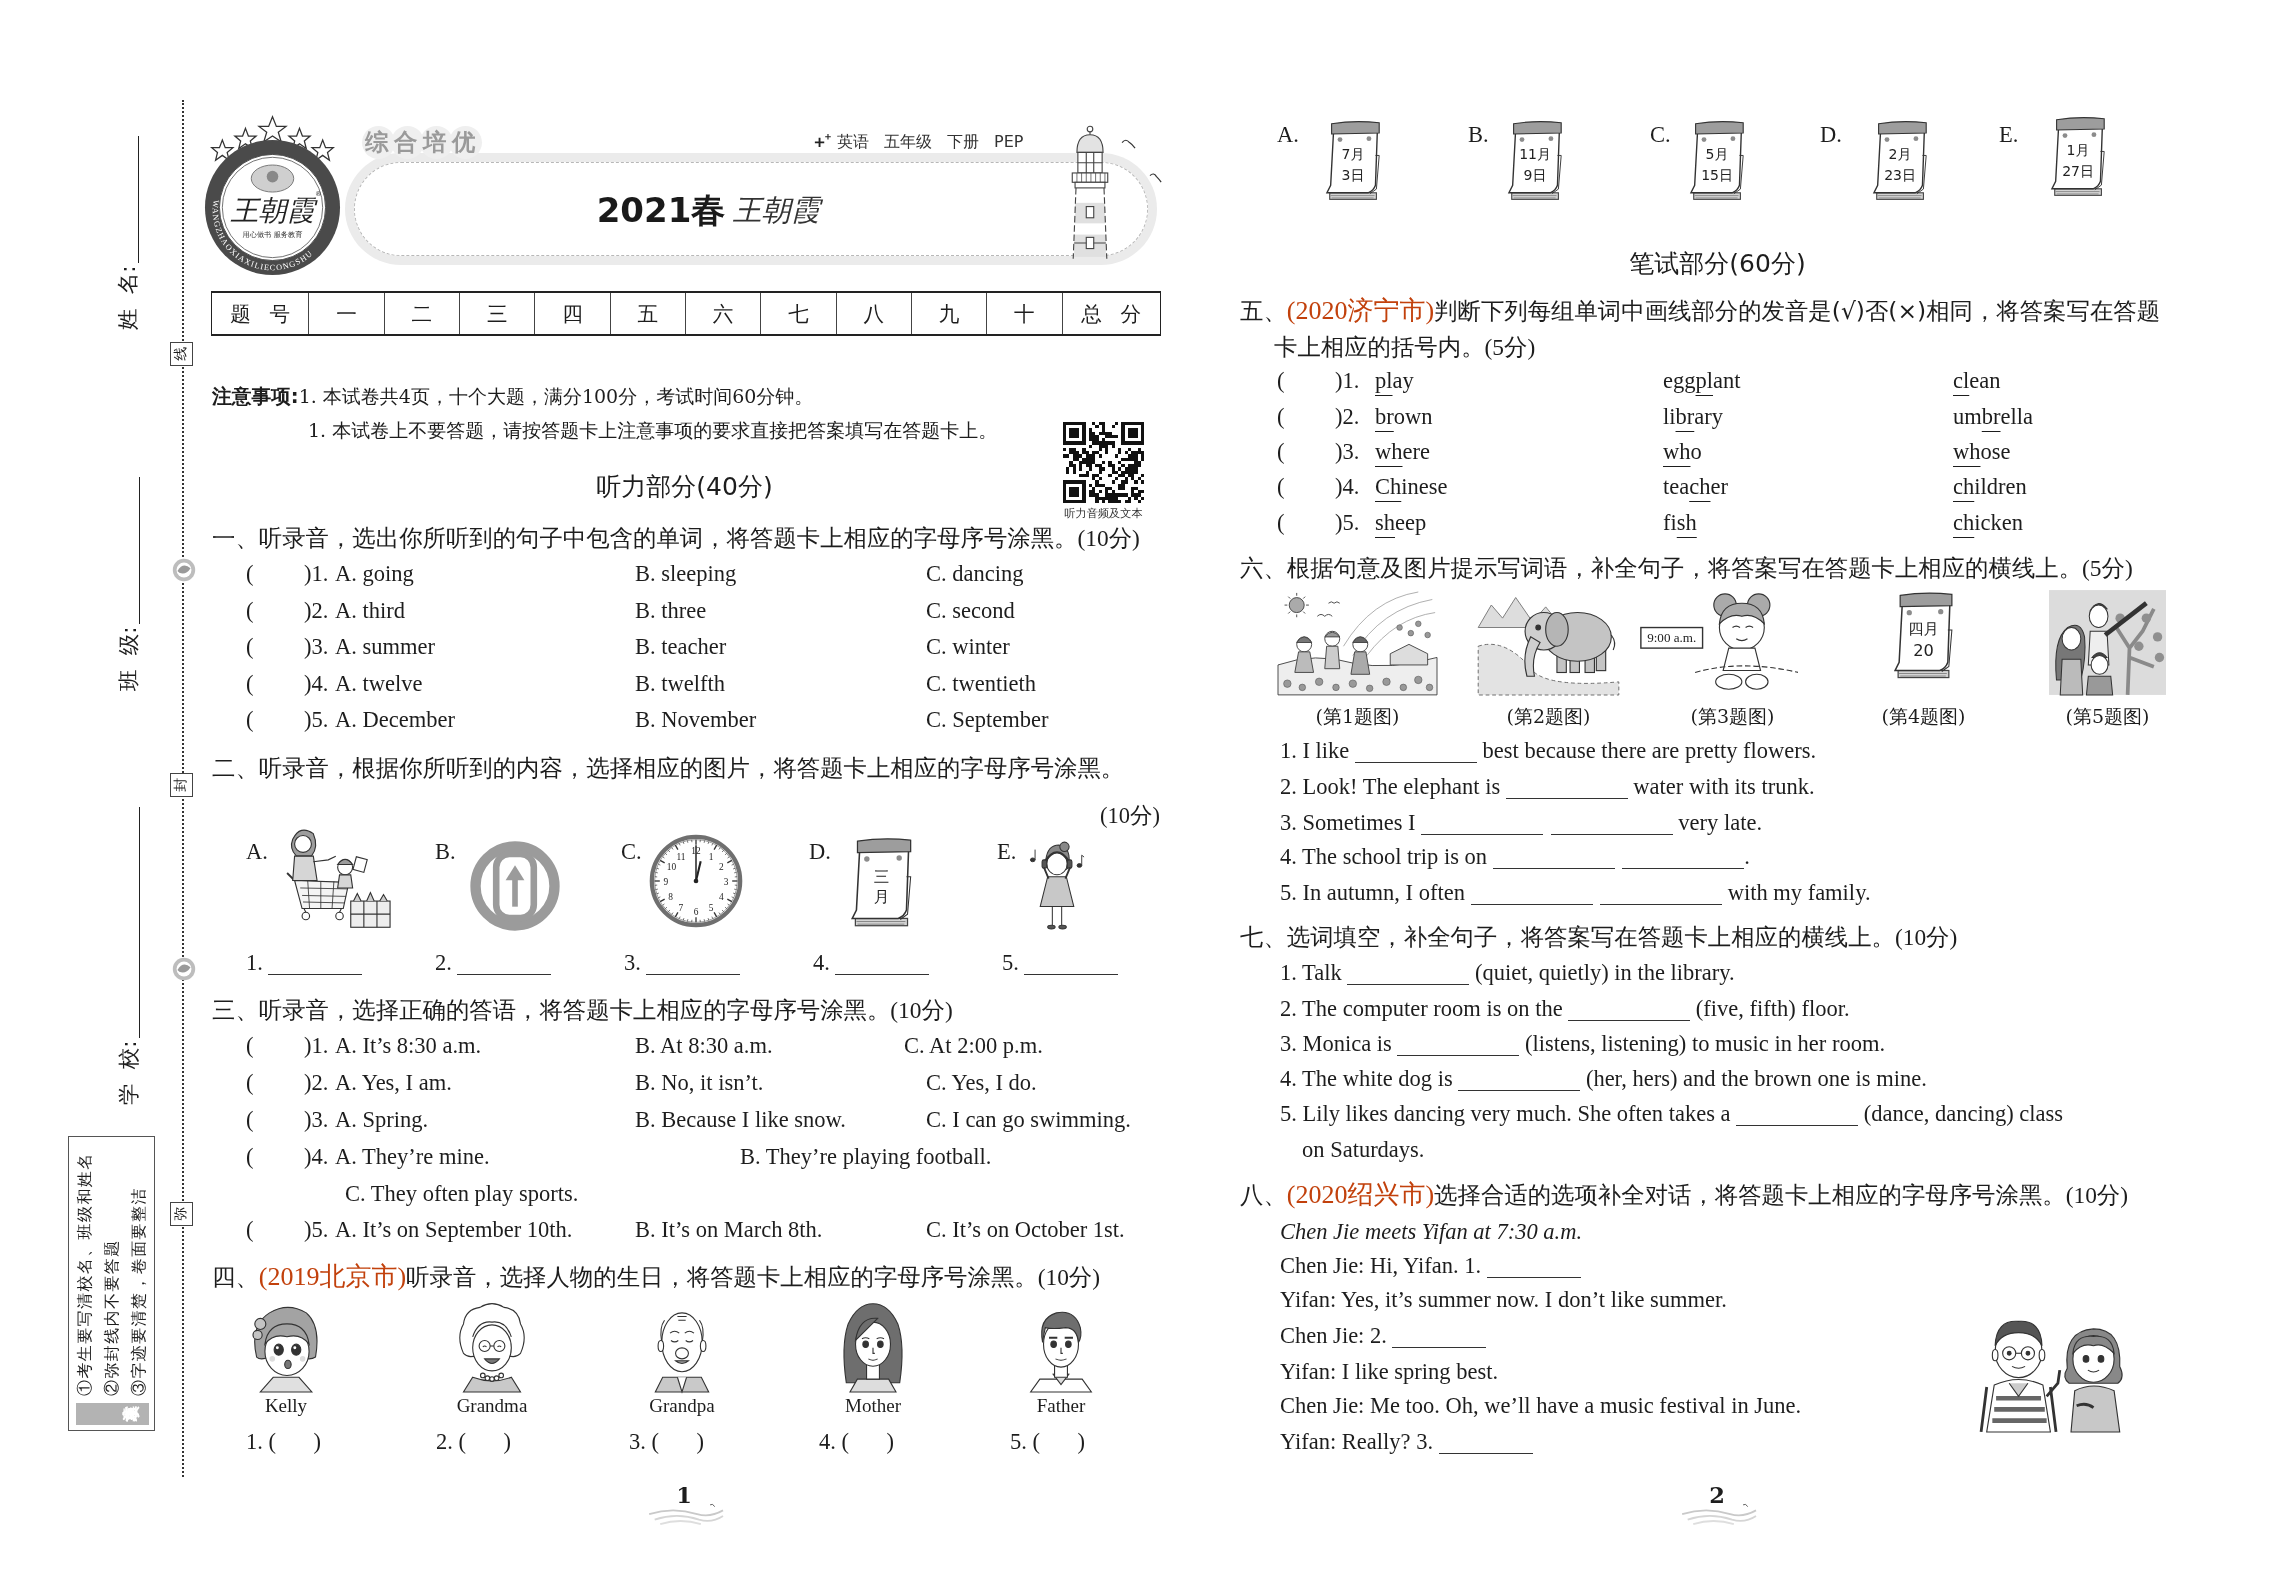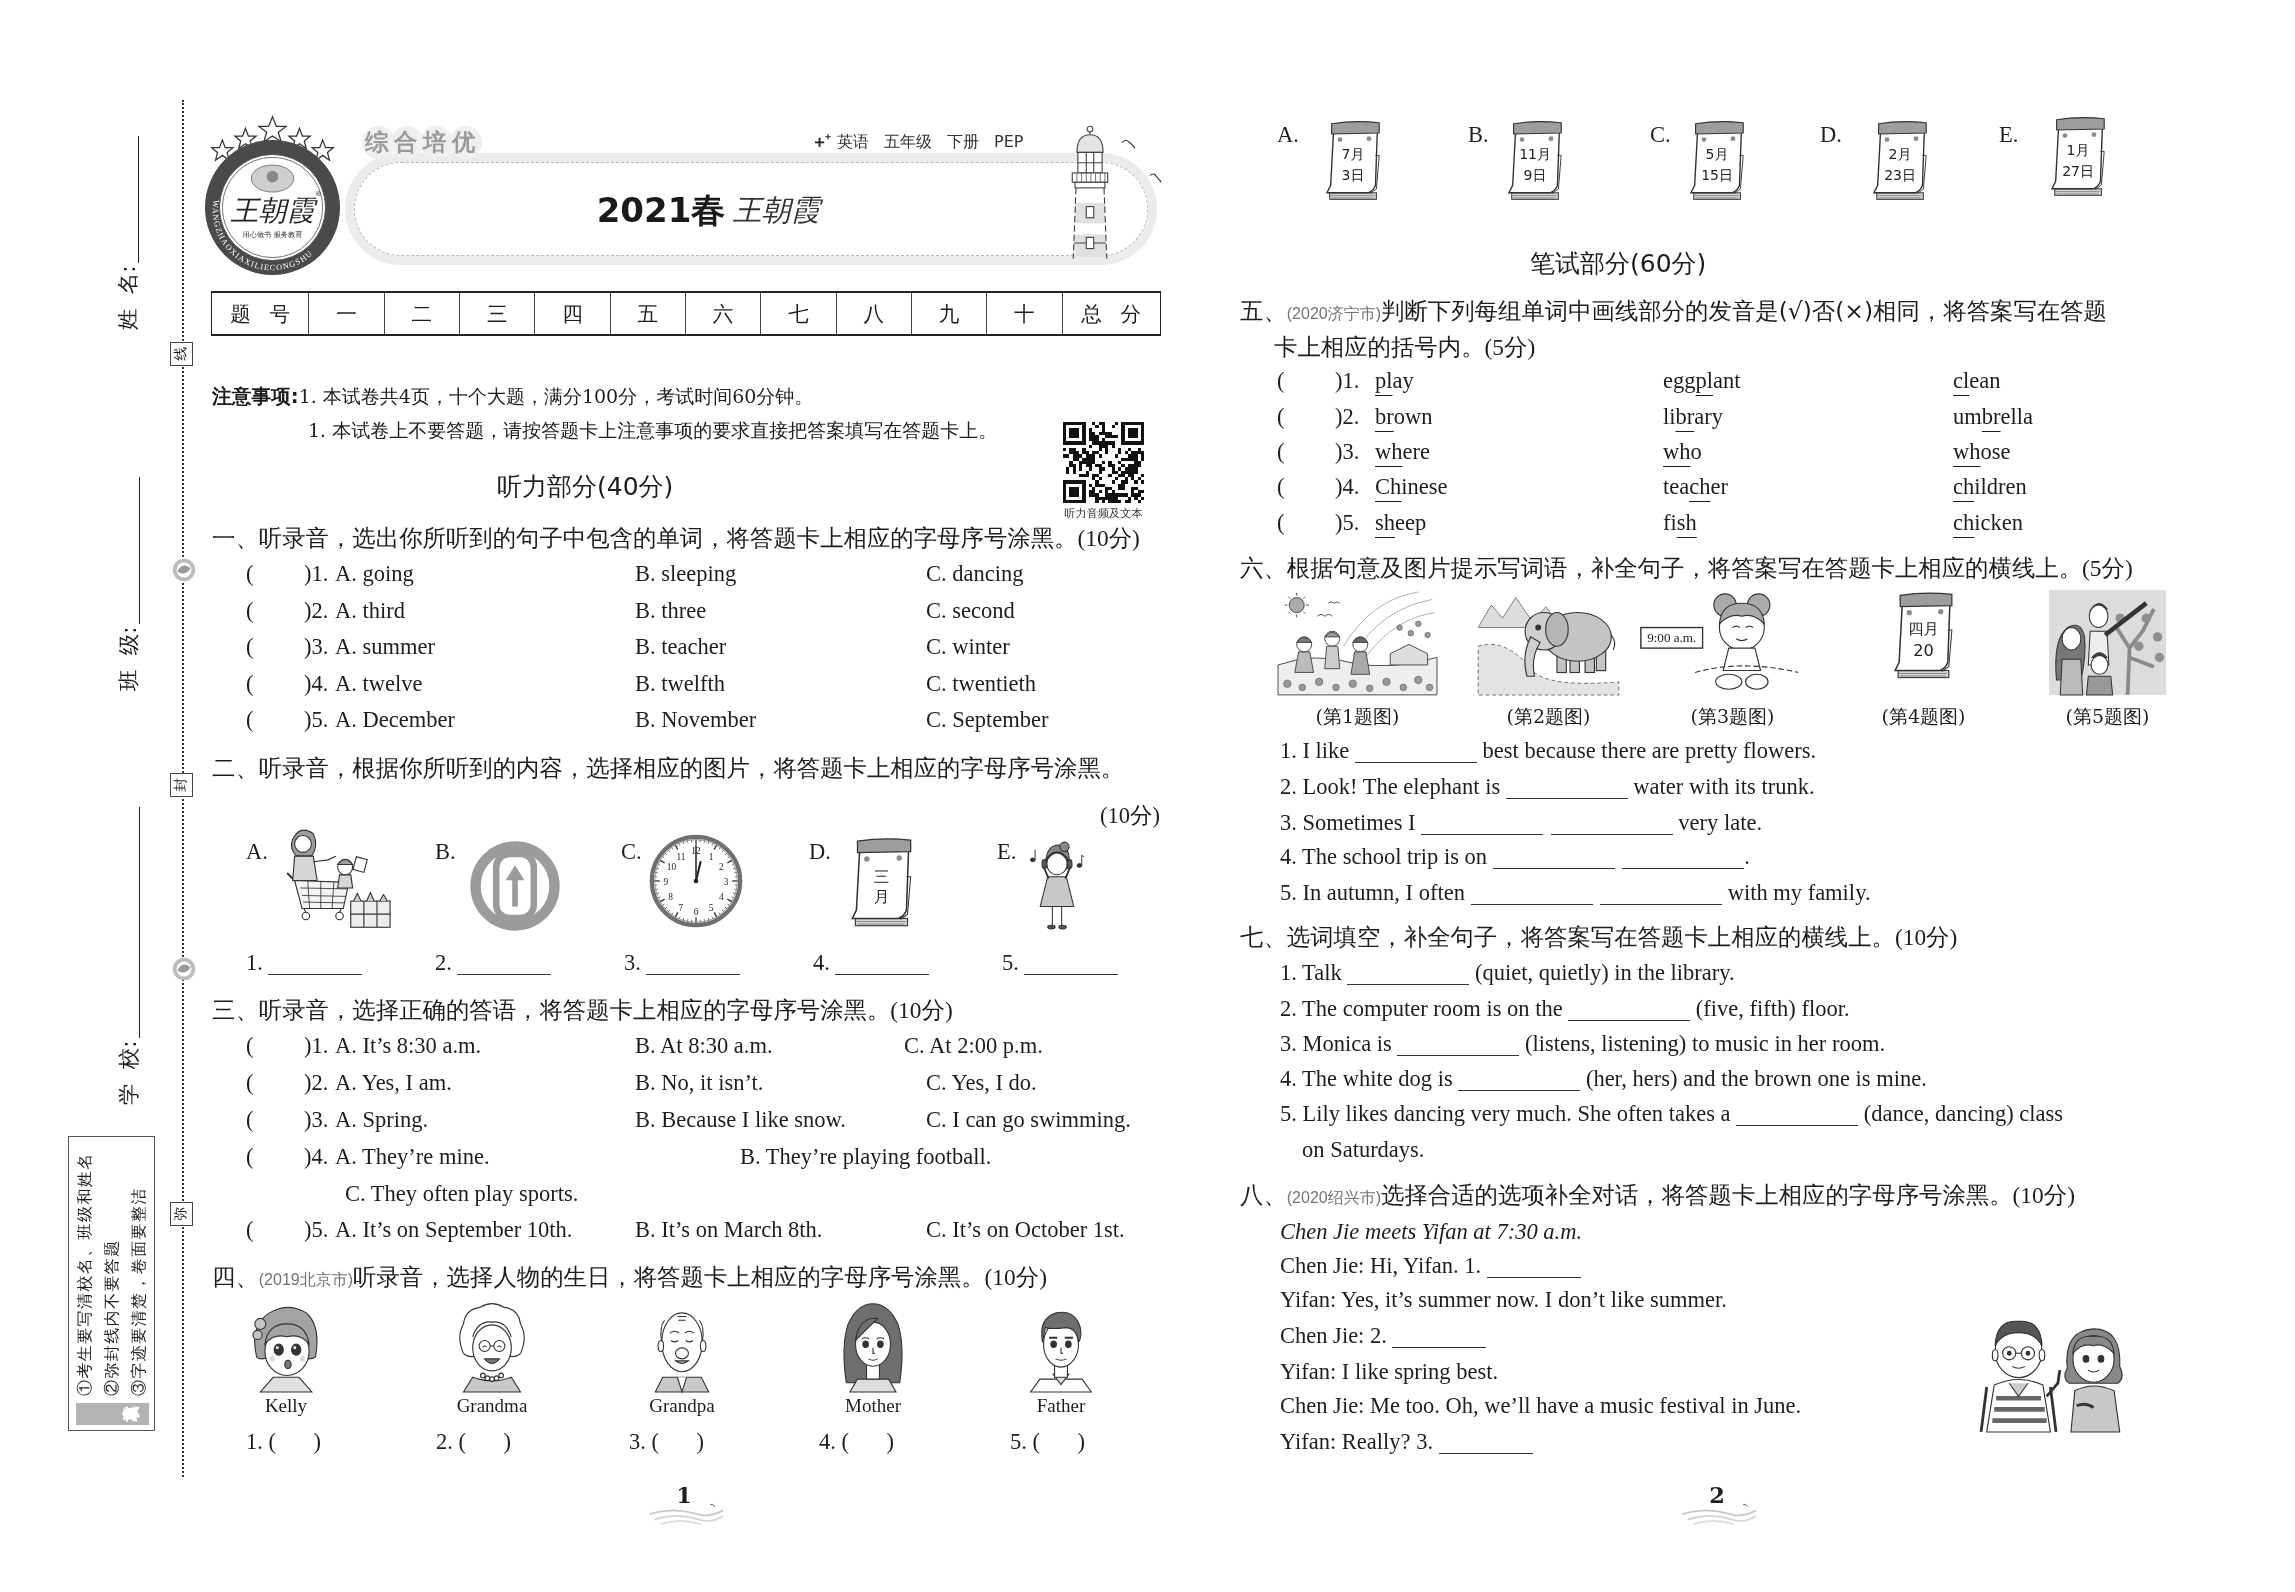--- a/index.html
+++ b/index.html
@@ -30,24 +30,24 @@
 .score{position:absolute;left:211px;top:291px;width:950px;border-collapse:collapse;table-layout:fixed;font-family:Liberation Sans, sans-serif;font-size:20.6px;}
 .score td{border:1.4px solid #444;height:43px;text-align:center;padding:0;word-spacing:13px;}
 .score tr:first-child td{border-top:2.3px solid #222;}
 .score tr:last-child td{border-bottom:2.3px solid #222;}
 .score td:first-child{border-left:1.9px solid #222;}
 .score td:last-child{border-right:1.9px solid #222;}
 
 .note{position:absolute;font-family:"DejaVu Serif",serif;font-size:19px;line-height:26px;white-space:nowrap;}
 .note b{font-family:"DejaVu Sans",sans-serif;font-size:19.7px;}
 .qrcap{position:absolute;left:1053px;top:506px;width:101px;text-align:center;font-family:"DejaVu Serif",serif;font-size:11.2px;color:#333;}
-.part{position:absolute;font-family:"DejaVu Sans",sans-serif;font-size:25px;line-height:32px;text-align:left;white-space:nowrap;}
+.part{position:absolute;font-family:"DejaVu Sans",sans-serif;font-size:25px;line-height:32px;text-align:center;white-space:nowrap;}
 
 .hd{position:absolute;font-family:"DejaVu Sans",sans-serif;font-size:23.4px;line-height:28px;white-space:nowrap;}
-.hd .src{font-family:Liberation Sans, sans-serif;font-size:16px;color:#737373;}
+.hd .src{font-family:Liberation Serif, serif;font-size:26px;color:#c2410c;}
 .hd .pts,.pts{font-family:"Liberation Serif",serif;font-size:23.4px;}
 .t{position:absolute;font-size:22.5px;line-height:28px;white-space:nowrap;}
 .ans{display:inline-block;}
 .ans .o{display:inline-block;width:58px;}
 .ans.sm .o{width:45px;}
 .qn{margin-right:6.6px;}
 .blank{display:inline-block;border-bottom:1.4px solid #333;height:22.5px;vertical-align:-4.7px;margin:0 5.6px;}
 .b100{width:94px;}
 .b130{width:122px;}
 .u{text-decoration:underline;text-decoration-thickness:1.4px;text-underline-offset:6.6px;}

